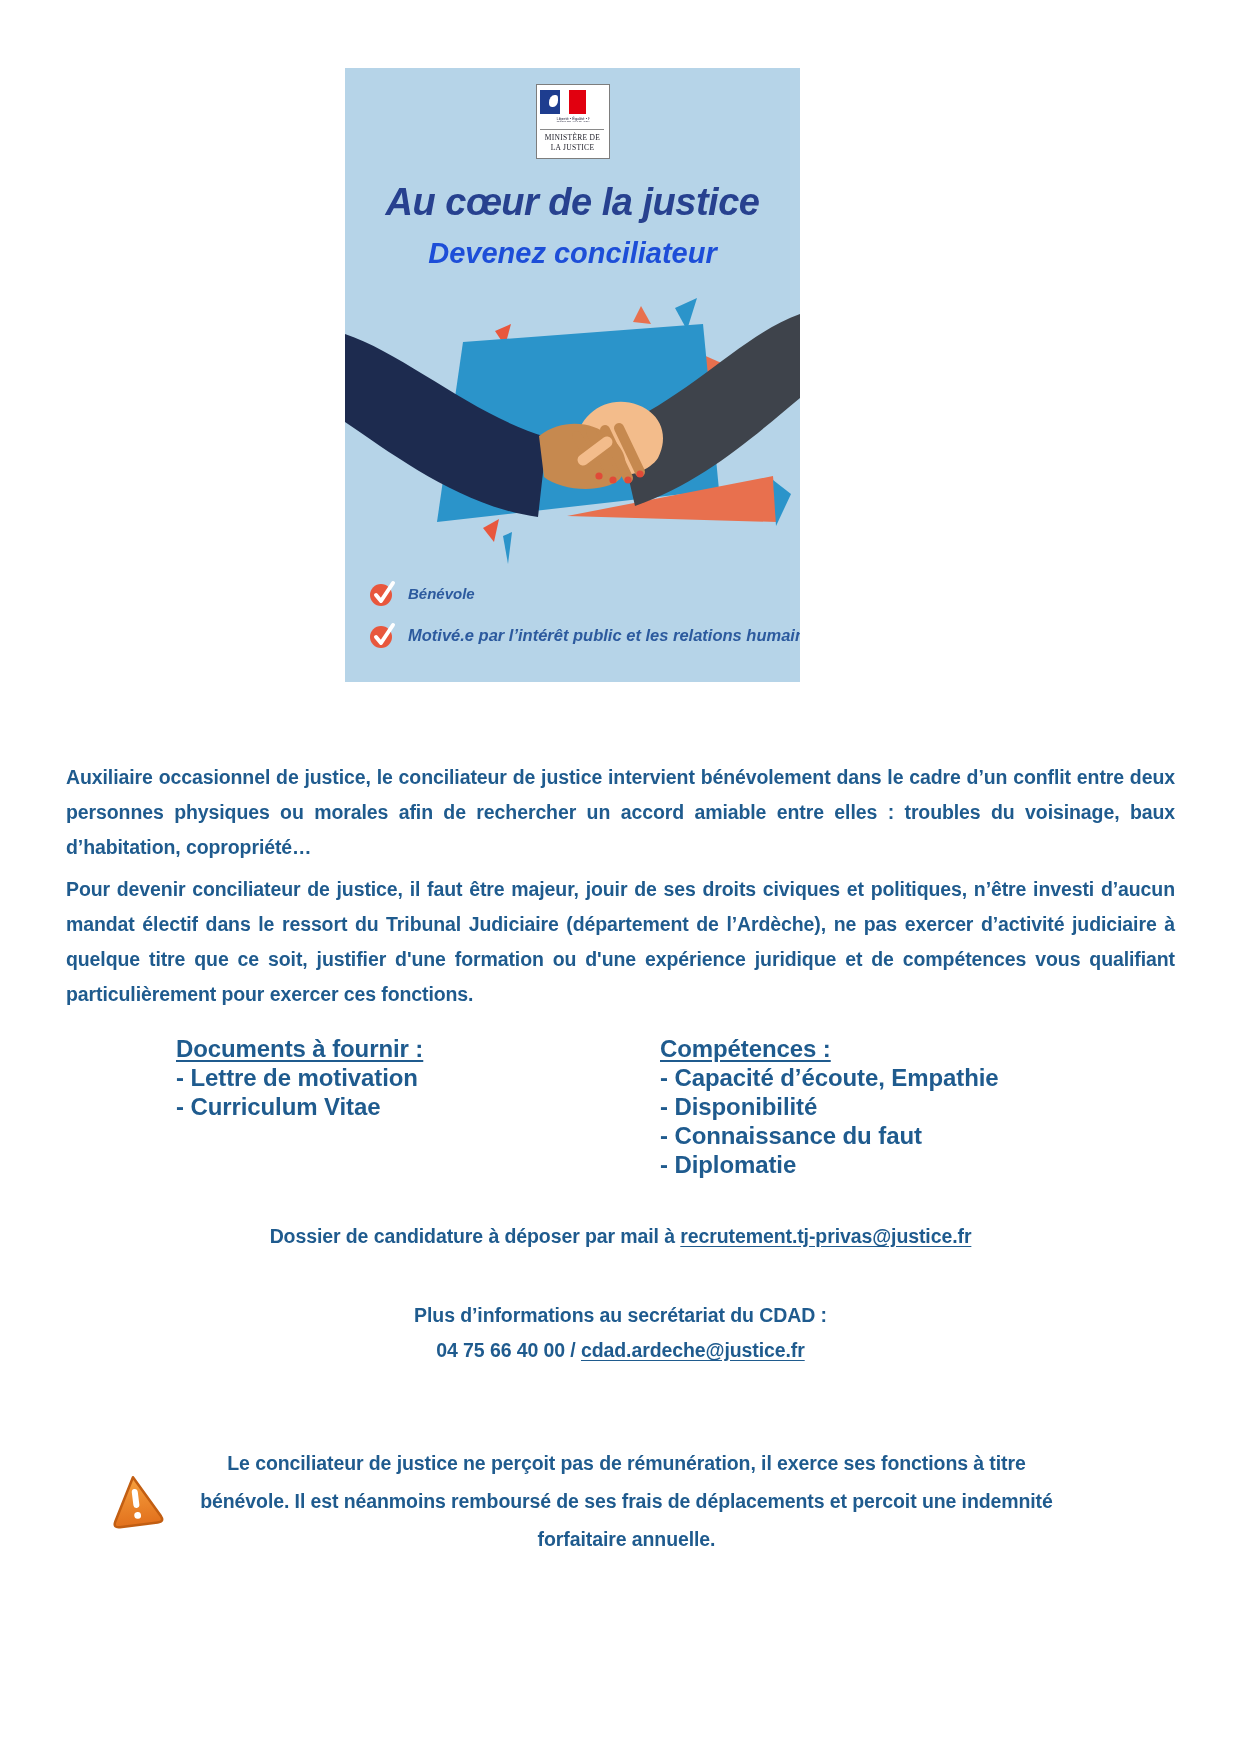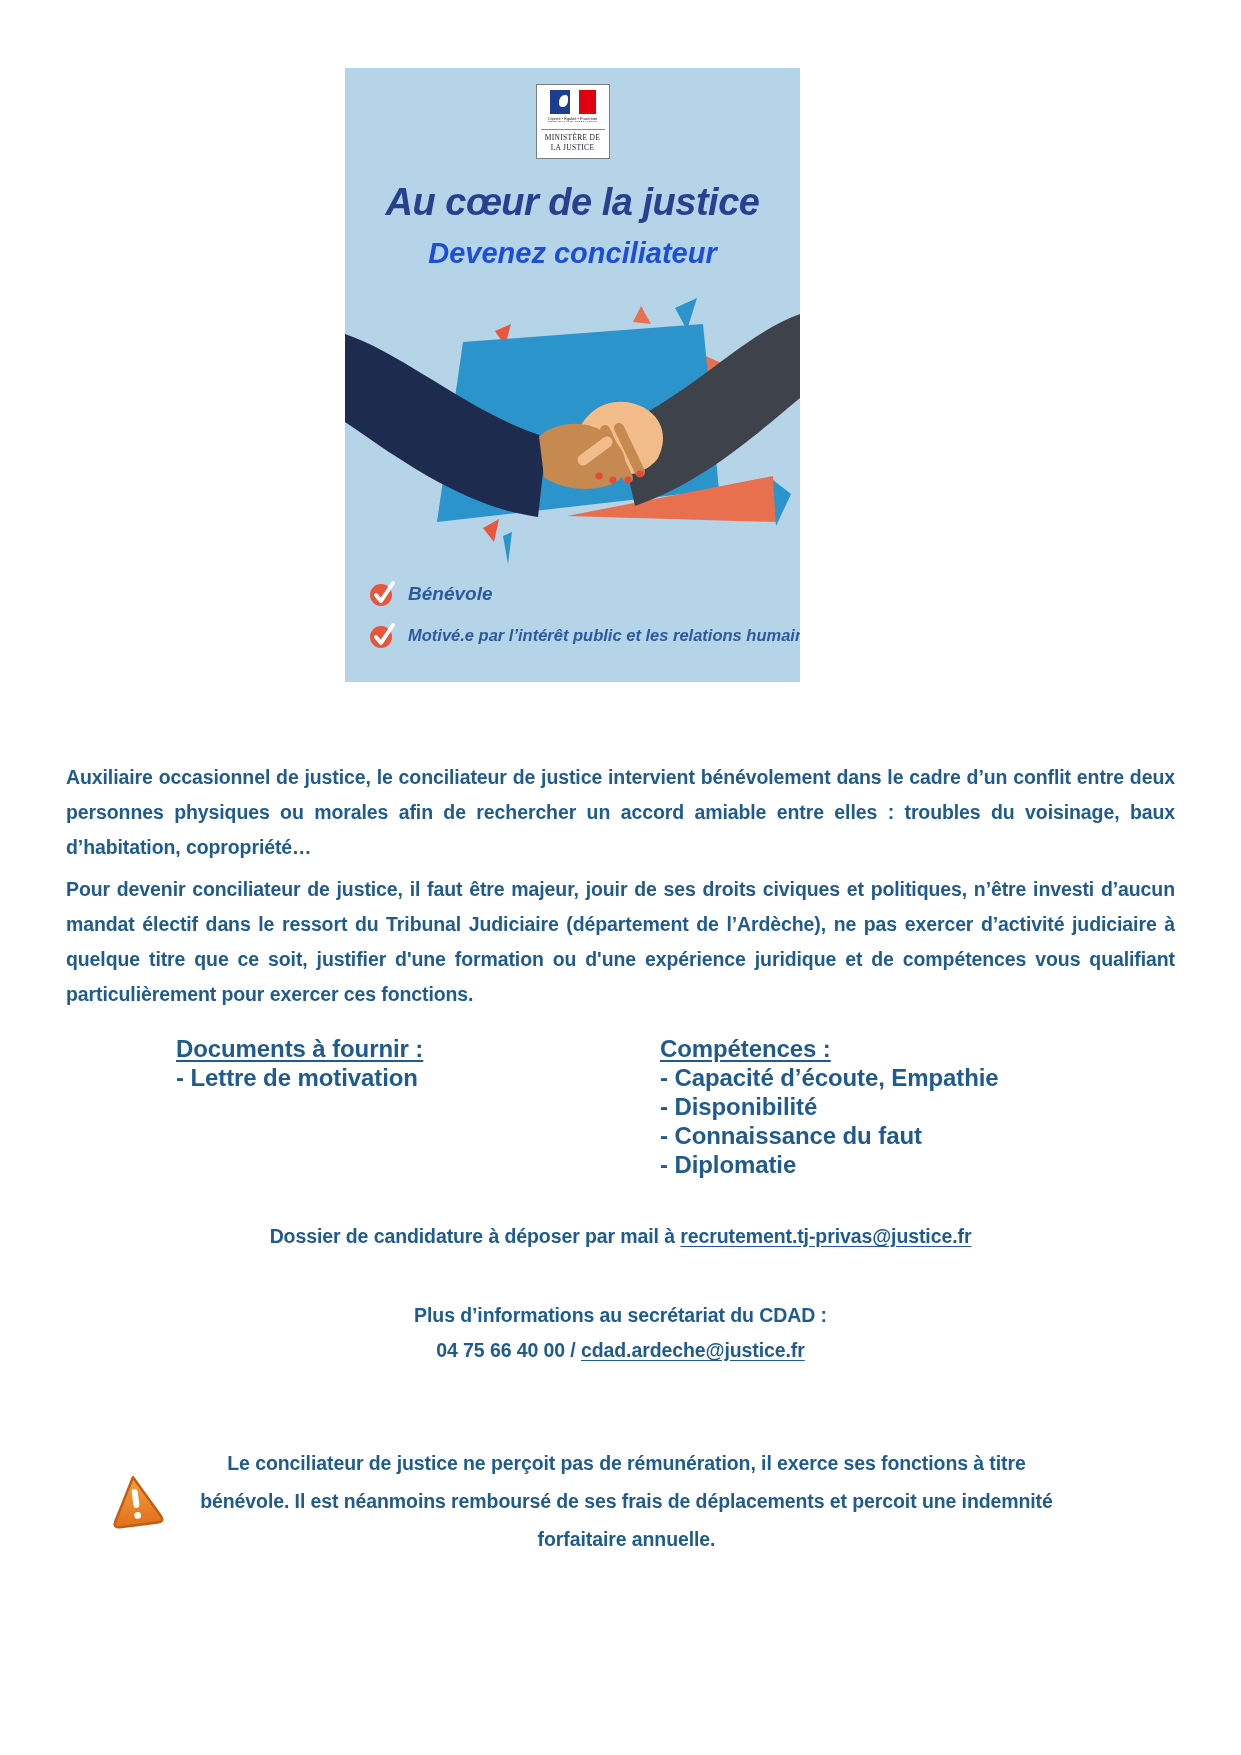--- a/index.html
+++ b/index.html
@@ -21,21 +21,21 @@
     background: #b6d4e8;
     display: flex; flex-direction: column; align-items: center;
     overflow: hidden;
   }
   .logo {
     margin-top: 16px;
     width: 74px;
     background: #ffffff;
     border: 1px solid #7d7d7d;
     padding: 5px 3px 5px 3px;
-    display: flex; flex-direction: column; align-items: center;
+    display: flex; flex-direction: column; 
   }
   .flag { display: flex; height: 24px; width: 46px; }
   .flag-blue { width: 20px; height: 24px; background: #1e3d8f; position: relative; }
   .flag-blue::after {
     content: ""; position: absolute; right: 2px; top: 5px;
     width: 9px; height: 12px; background: #ffffff;
     border-radius: 70% 30% 60% 40%;
   }
   .flag-gap { width: 9px; height: 24px; background: #ffffff; }
   .flag-red { width: 17px; height: 24px; background: #e1000f; }
@@ -62,21 +62,21 @@
     color: #1d4ed8;
   }
   .illustration { margin-top: 14px; width: 455px; height: 292px; display: block; }
   .checklist { width: 100%; padding-left: 24px; margin-top: 4px; }
   .check-row { display: flex; align-items: center; margin-bottom: 15px; }
   .check-badge { width: 27px; height: 27px; flex: 0 0 auto; margin-right: 12px; }
   .check-label {
     font-weight: bold; font-style: italic; color: #2c5a9e;
     white-space: nowrap;
   }
-  .check-label.big { font-size: 19px; }
+  .check-label.big { font-size: 15px; }
   .check-label.small { font-size: 16.5px; }
 
   
   .content {
     position: absolute;
     top: 760px; left: 66px; right: 66px;
     color: #1f5b8e;
     font-weight: bold;
     font-size: 19.5px;
     letter-spacing: -0.1px;
@@ -191,20 +191,21 @@
 
   <div class="content">
 
     <p class="justified">Auxiliaire occasionnel de justice, le conciliateur de justice intervient bénévolement dans le cadre d’un conflit entre deux personnes physiques ou morales afin de rechercher un accord amiable entre elles : troubles du voisinage, baux d’habitation, copropriété…</p>
     <p class="justified">Pour devenir conciliateur de justice, il faut être majeur, jouir de ses droits civiques et politiques, n’être investi d’aucun mandat électif dans le ressort du Tribunal Judiciaire (département de l’Ardèche), ne pas exercer d’activité judiciaire à quelque titre que ce soit, justifier d'une formation ou d'une expérience juridique et de compétences vous qualifiant particulièrement pour exercer ces fonctions.</p>
 
     <div class="columns">
       <div class="col col-left">
         <div class="col-header">Documents à fournir :</div>
         <div class="col-item">- Lettre de motivation</div>
+        <div class="col-item">- Curriculum Vitae</div>
       </div>
       <div class="col col-right">
         <div class="col-header">Compétences :</div>
         <div class="col-item">- Capacité d’écoute, Empathie</div>
         <div class="col-item">- Disponibilité</div>
         <div class="col-item">- Connaissance du faut</div>
         <div class="col-item">- Diplomatie</div>
       </div>
     </div>
 

